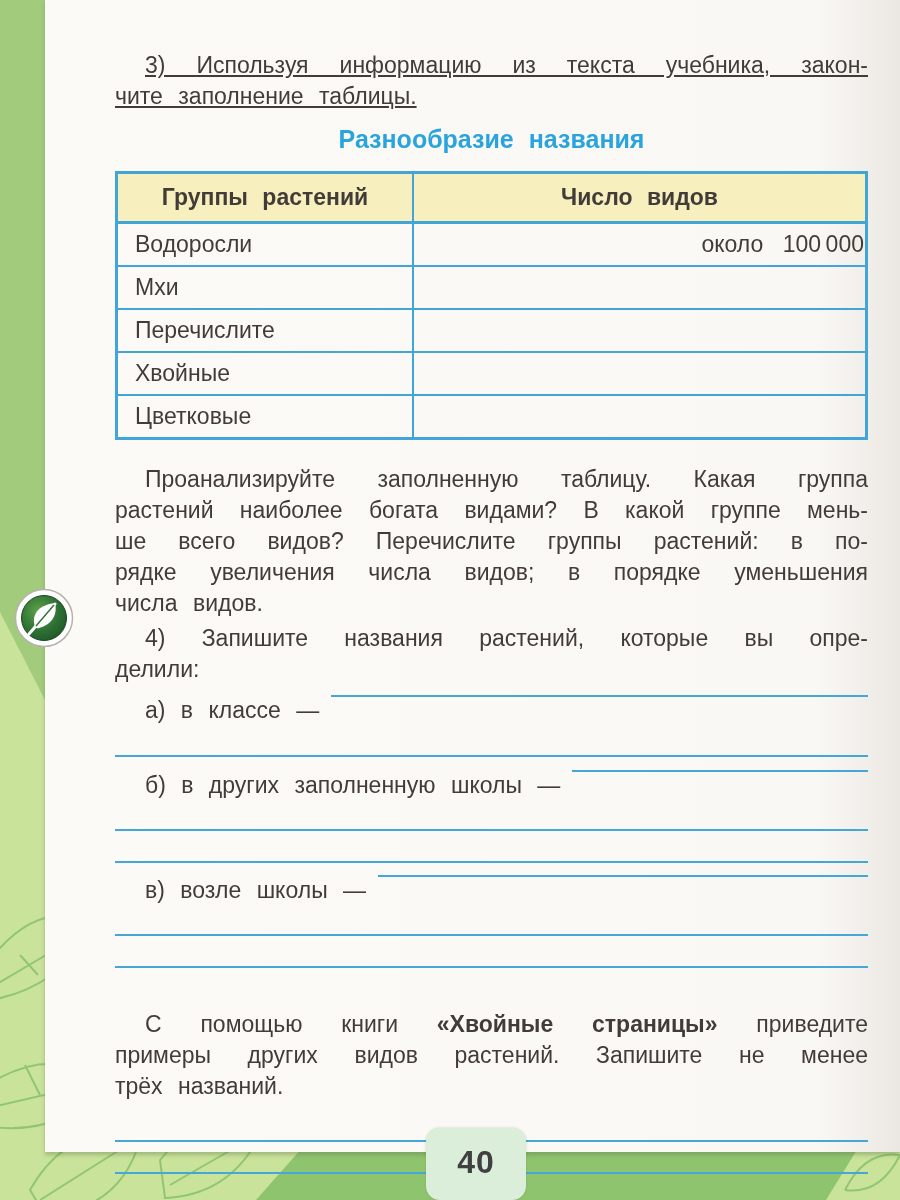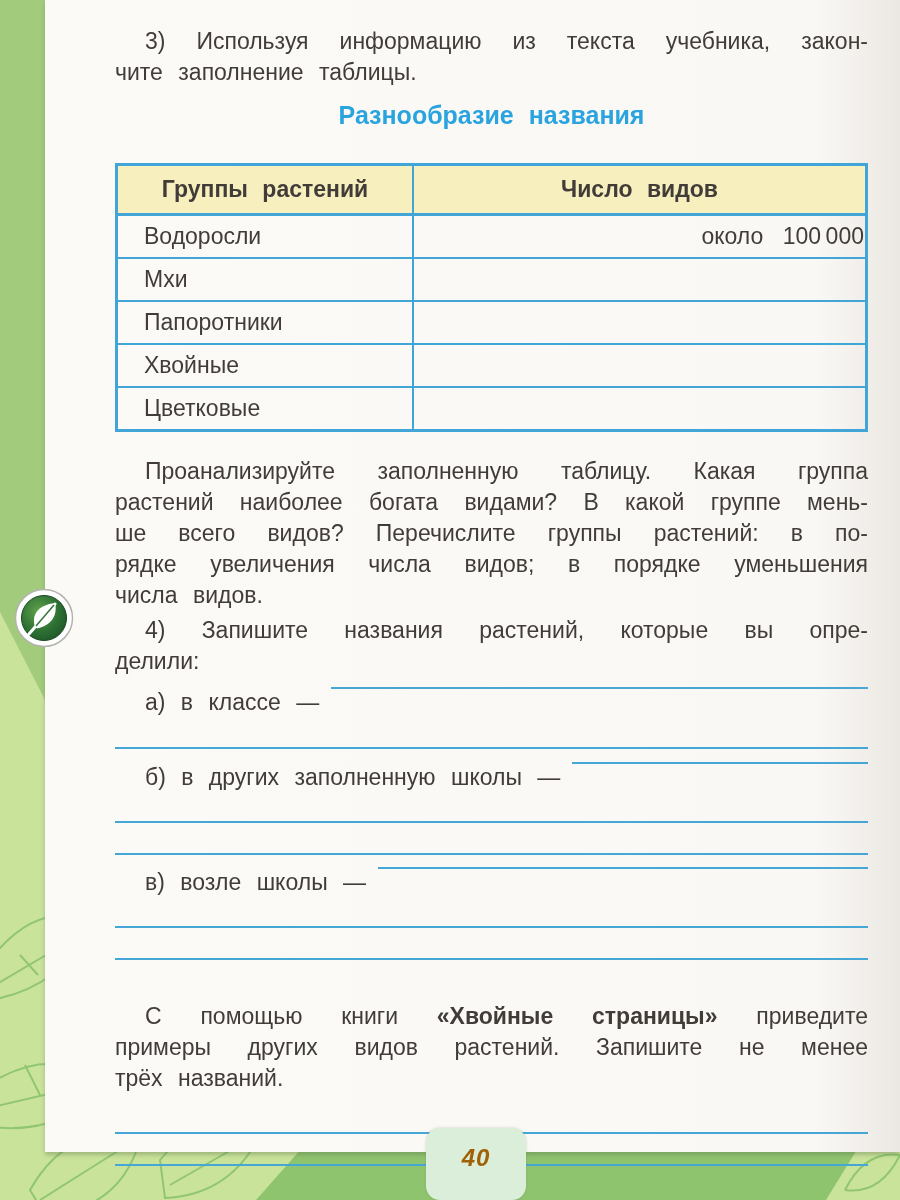--- a/index.html
+++ b/index.html
@@ -31,52 +31,52 @@
     left: 70px; top: 0;
     width: 753px;
     font-size: 23px;
   }
 
   
   .jline { text-align: justify; text-align-last: justify; line-height: 31px; }
   .lline { text-align: left; line-height: 31px; word-spacing: 9px; }
   .indent { text-indent: 30px; }
 
-  .para-task3 { margin-top: 26px; }
+  .para-task3 { margin-top: 50px; text-decoration: underline; }
   .table-title {
     margin: 12px 0 0 0;
     font-size: 25px;
     font-weight: bold;
     color: #2aa4de;
     text-align: center;
     word-spacing: 8px;
     line-height: 30px;
   }
 
   
   .species-table {
-    margin-top: 33px;
+    margin-top: 17px;
     width: 100%;
     border-collapse: collapse;
     border: 3px solid #41a6d7;
   }
   .species-table th, .species-table td {
     border: 2px solid #41a6d7;
     font-size: 23px;
   }
   .species-table th {
     background: #f7efbe;
     font-weight: bold;
     height: 45px;
     word-spacing: 8px;
     border-bottom-width: 3px;
   }
   .species-table td { height: 39px; }
   .col-group { width: 292px; }
-  .cell-group { padding-left: 26px; text-align: left; }
+  .cell-group { padding-left: 17px; text-align: left; }
   .cell-count { text-align: right; word-spacing: 13px; }
 
   .para-analysis { margin-top: 24px; }
   .para-task4 { margin-top: 4px; }
 
   
   .write-row { display: flex; align-items: flex-start; }
   .wlabel {
     white-space: nowrap;
     line-height: 30px;
@@ -117,25 +117,24 @@
     left: 426px; top: 1128px;
     width: 100px; height: 72px;
     background: #daeeda;
     border-radius: 14px;
     text-align: center;
     box-shadow: 0 0 3px rgba(100,120,80,0.3);
   }
   .page-tab .num {
     display: inline-block;
     margin-top: 16px;
-    font-size: 24px;
+    font-size: 32px;
     font-weight: bold;
-    color: #a16207;
+    color: #404040;
     letter-spacing: 1px;
-    font-style: italic;
   }
 </style>
 </head>
 <body>
 
 <div class="stage">
 
   <svg class="bg-svg" width="900" height="1200" viewBox="0 0 900 1200">
     <rect width="900" height="1200" fill="#c9e39b"></rect>
     <g stroke="#84bf66" stroke-width="2" fill="none" opacity="0.8">
@@ -184,21 +183,21 @@
         <tbody>
           <tr>
             <td class="cell-group">Водоросли</td>
             <td class="cell-count">около 100 000</td>
           </tr>
           <tr>
             <td class="cell-group">Мхи</td>
             <td class="cell-count"></td>
           </tr>
           <tr>
-            <td class="cell-group">Папоротники</td>
+            <td class="cell-group">Перечислите</td>
             <td class="cell-count"></td>
           </tr>
           <tr>
             <td class="cell-group">Хвойные</td>
             <td class="cell-count"></td>
           </tr>
           <tr>
             <td class="cell-group">Цветковые</td>
             <td class="cell-count"></td>
           </tr>

